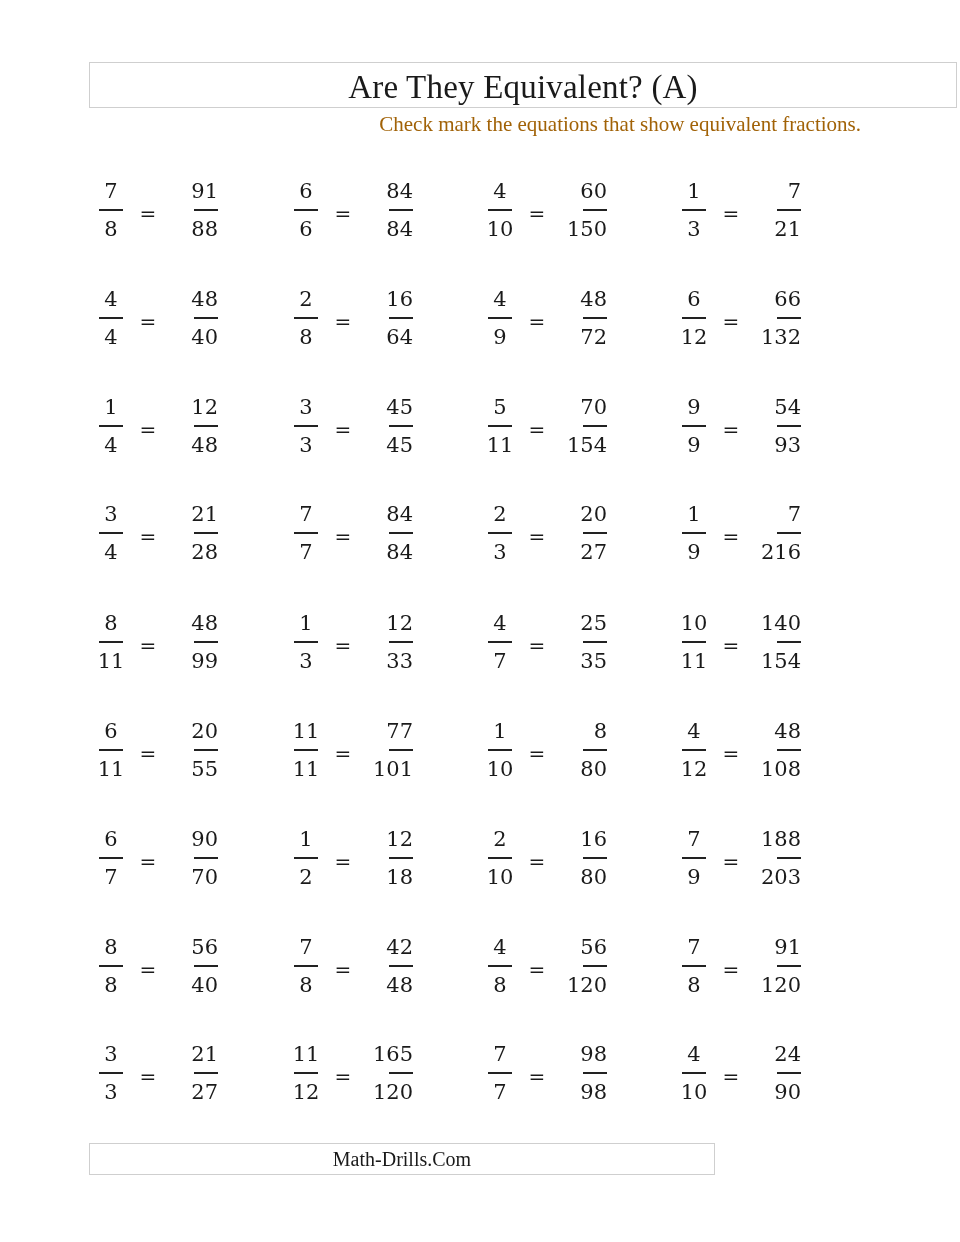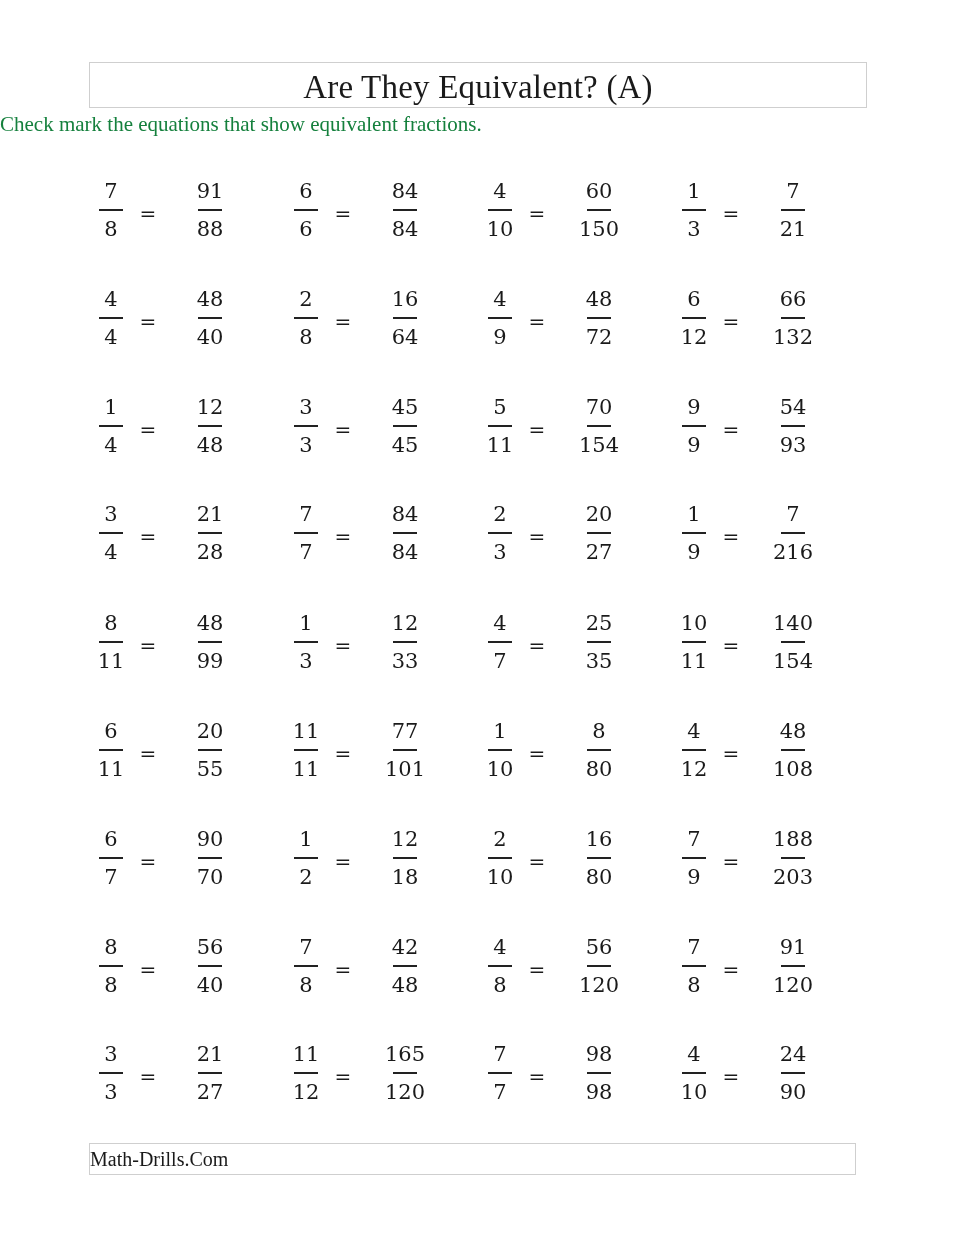--- a/index.html
+++ b/index.html
@@ -1,62 +1,62 @@
 <!DOCTYPE html>
 <html><head>
   <meta charset="utf-8">
   <style>
     * { margin: 0; padding: 0; box-sizing: border-box; }
     html, body { width: 960px; height: 1242px; background: #ffffff; overflow: hidden; }
     body { position: relative; font-family: "DejaVu Serif", "Liberation Serif", serif; color: #1a1a1a; }
 
     .title-box {
-      position: absolute; left: 89px; top: 62px; width: 778px; height: 46px;
+      position: absolute; left: 89px; top: 62px; width: 868px; height: 46px;
       border: 1px solid #cfcfcf; background: #fff;
       display: flex; align-items: center; justify-content: center;
     }
     .title {
       font-family: "Liberation Serif", "DejaVu Serif", serif;
       font-size: 33px; font-weight: normal; color: #1a1a1a; letter-spacing: 0.2px;
       position: relative; top: 2px;
     }
     .instructions {
-      position: absolute; left: 0; top: 112px; width: 861px; text-align: left;
+      position: absolute; left: 0; top: 112px; width: 861px; text-align: right;
       font-family: "Liberation Serif", "DejaVu Serif", serif;
-      font-size: 21px; color: #15803d;
+      font-size: 21px; color: #a16207;
     }
 
     .grid { position: absolute; left: 0; top: 0; width: 960px; height: 1242px; }
     .problem {
       position: absolute; width: 160px; height: 70px;
     }
     .frac {
       position: absolute; top: 0; width: 50px; height: 70px;
       display: flex; flex-direction: column; align-items: center;
     }
     .frac .num, .frac .den {
       font-family: "DejaVu Serif", "Liberation Serif", serif;
       font-size: 21px; line-height: 26px; height: 26px; text-align: center;
       color: #1a1a1a;
     }
     .frac .bar {
       width: 24px; height: 2px; background: #222; margin: 5px 0 5px 0;
     }
     .frac.left { left: 0; }
-    .frac.right { left: 99px; }
+    .frac.right { left: 82px; align-items: flex-end; }
     .eq {
       position: absolute; left: 52px; top: 26px; width: 20px; text-align: center;
       font-family: "DejaVu Serif", "Liberation Serif", serif;
       font-size: 20px; line-height: 20px; color: #1a1a1a;
     }
 
     .footer-box {
-      position: absolute; left: 89px; top: 1143px; width: 767px; height: 32px;
+      position: absolute; left: 89px; top: 1143px; width: 626px; height: 32px;
       border: 1px solid #cfcfcf; background: #fff;
-      display: flex; align-items: center; 
+      display: flex; align-items: center; justify-content: center;
     }
     .footer {
       font-family: "Liberation Serif", "DejaVu Serif", serif;
       font-size: 20px; color: #1a1a1a;
     }
   </style>
 </head>
 <body>
 
 <div class="title-box">

